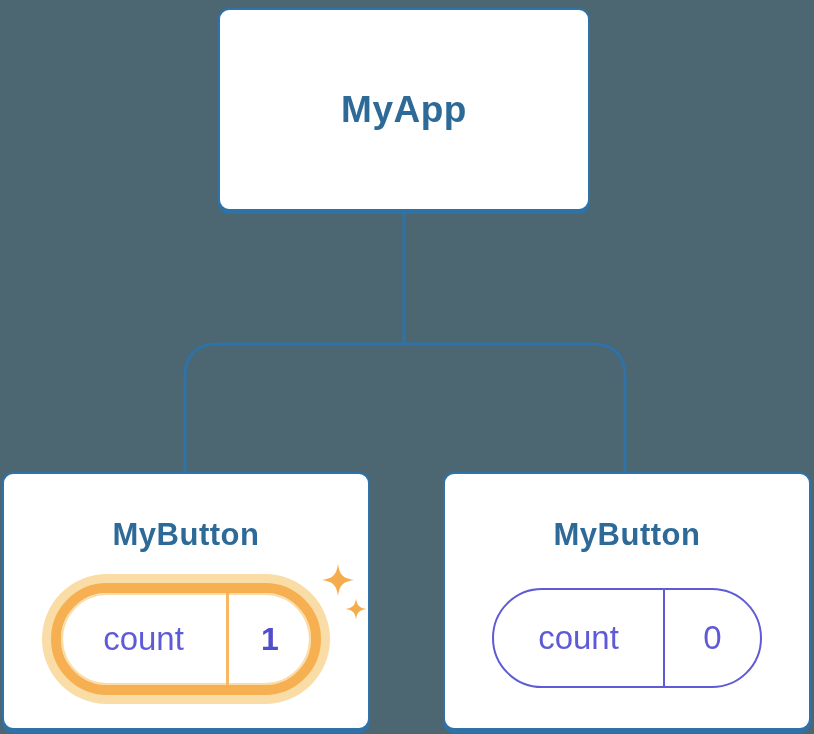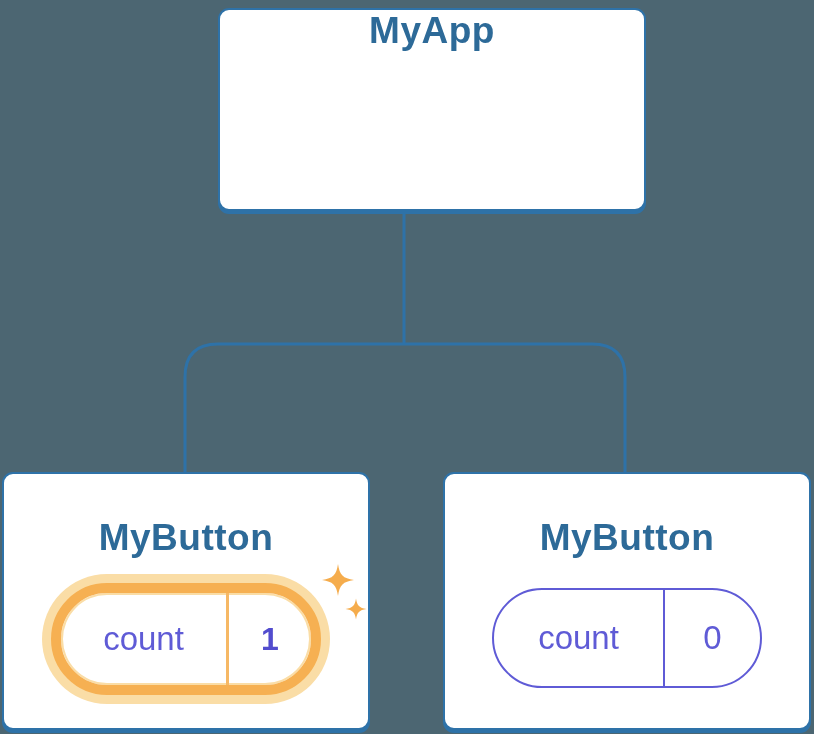--- a/index.html
+++ b/index.html
@@ -25,32 +25,32 @@
   }
   .connector-svg{position:absolute;left:0;top:0;z-index:0;}
   .node{
     position:absolute;
     background:var(--node-bg);
     border:2px solid var(--node-border);
     border-radius:11px;
     box-shadow:0 3px 0 var(--node-border);
     z-index:1;
   }
-  .node-root{left:218px;top:8px;width:428px;height:203px;
-    display:flex;align-items:flex-start;justify-content:center;}
+  .node-root{left:218px;top:8px;width:372px;height:203px;
+    display:flex;align-items:center;justify-content:center;}
   .node-child-left{left:2px;top:472px;width:368px;height:258px;}
   .node-child-right{left:443px;top:472px;width:368px;height:258px;}
   .node-title{
     color:var(--title-text);
     font-weight:600;
     letter-spacing:0.5px;
   }
   .node-root .node-title{font-size:37px;}
   .node-child-left .node-title,.node-child-right .node-title{
-    font-size:37px;text-align:center;margin-top:43px;
+    font-size:31px;text-align:center;margin-top:43px;
   }
   .state-pill{
     position:absolute;left:50%;transform:translateX(-50%);
     background:var(--node-bg);
     display:flex;align-items:stretch;overflow:hidden;
   }
   .pill-highlighted{
     top:109px;width:270px;height:112px;
     border:10px solid var(--orange);
     border-radius:60px;

